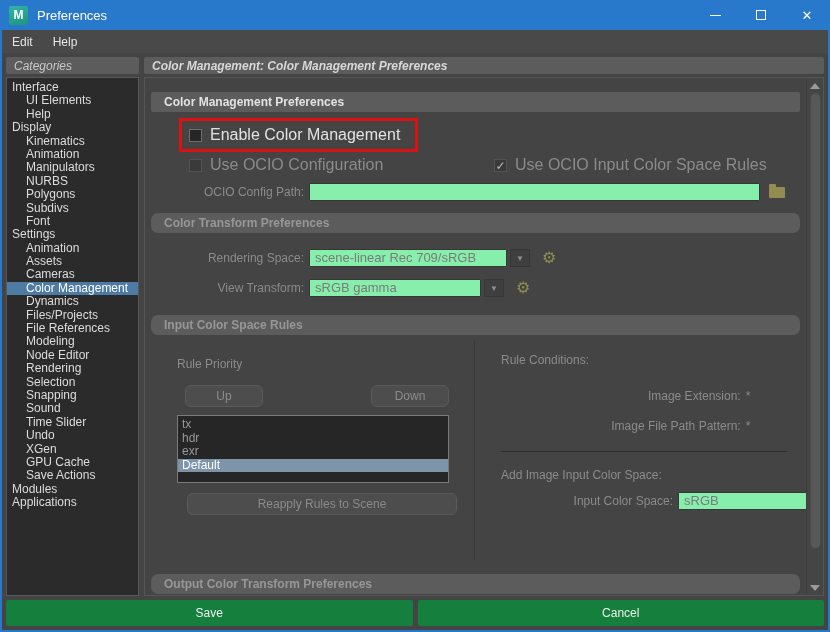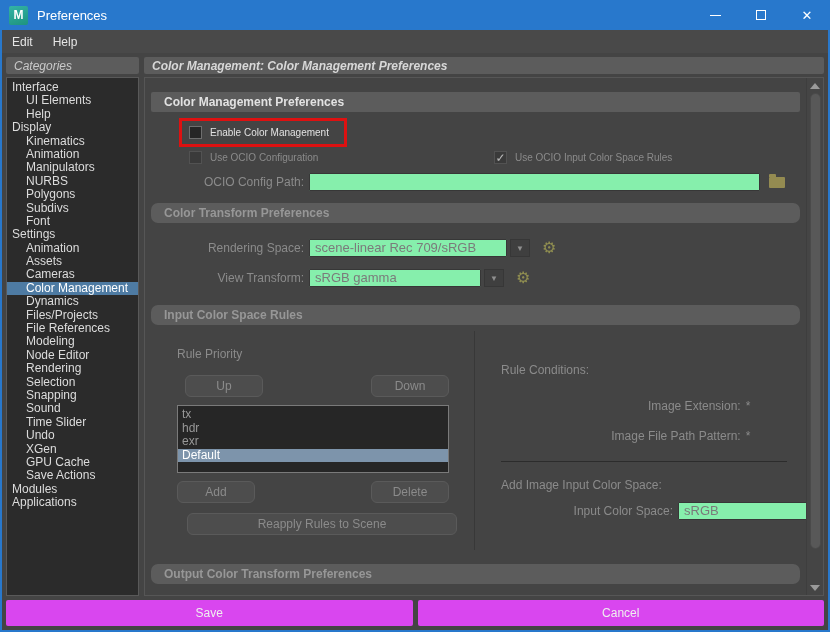--- a/index.html
+++ b/index.html
@@ -44,21 +44,21 @@
                   display:flex; align-items:center; padding-left:13px; font-size:12px; font-weight:bold; color:#e2e2e2; }
   .frame-header.disabled { color:#979797;border-radius:7px; }
   .mt14{margin-top:14px;} .mt12{margin-top:12px;} .mt18{margin-top:18px;}
 
   .annotation-box { display:inline-flex; align-items:center; border:3px solid #dd1111; padding:5px 15px 5px 7px; margin:6px 0 0 30px; }
 
   .cb-row { display:flex; align-items:center; }
   .checkbox { width:13px; height:13px; background:#262626; border:1px solid #6e6e6e; flex:none;
               font-size:12px; line-height:12px; text-align:center; color:#b9b9b9; }
   .checkbox.dis { background:#3a3a3a; border-color:#525252; }
-  .cb-label { font-size:10px; color:#e2e2e2; margin-left:8px; white-space:nowrap; }
+  .cb-label { font-size:16px; color:#e2e2e2; margin-left:8px; white-space:nowrap; }
   .disabled .cb-label { color:#8b8b8b; }
 
   .row2 { display:flex; margin-top:4px; }
   .row2 .grp1 { width:345px; padding-left:40px; }
 
   .field-row { display:flex; align-items:center; margin-top:9px; }
   .f-label { width:160px; text-align:right; font-size:12px; color:#8b8b8b; flex:none; padding-right:5px; white-space:nowrap; }
   .text-field { height:18px; background:#86efac; border:1px solid #373737; border-radius:1px;
                 color:#7b7b7b; font-size:13px; line-height:16px; padding:0 5px; }
   .grow { flex:1; }
@@ -95,21 +95,21 @@
   
   .scrollbar { width:17px; flex:none; background:#454545; border-left:1px solid #3e3e3e; display:flex; flex-direction:column; align-items:center; }
   .sb-btn { width:17px; height:15px; display:flex; align-items:center; justify-content:center; flex:none; }
   .tri-up { width:0; height:0; border-left:5px solid transparent; border-right:5px solid transparent; border-bottom:6px solid #9a9a9a; }
   .tri-down { width:0; height:0; border-left:5px solid transparent; border-right:5px solid transparent; border-top:6px solid #9a9a9a; }
   .sb-thumb { width:11px; height:456px; background:#585858; border:1px solid #4a4a4a; border-radius:6px; flex:none; }
   .sb-track-gap { flex:1; }
 
   
   .footer { height:34px; flex:none; display:flex; gap:5px; padding:4px; }
-  .footer-btn { flex:1; background:#d946ef; border-radius:2px; color:#efefef; font-size:12px;
+  .footer-btn { flex:1; background:#15803d; border-radius:2px; color:#efefef; font-size:12px;
                 display:flex; align-items:center; justify-content:center; }
 </style>
 </head>
 <body>
 
 <div class="window">
 
   <div class="titlebar">
     <div class="app-icon">M</div>
     <div class="win-title">Preferences</div>
@@ -236,29 +236,25 @@
                 <div class="updown-row">
                   <div class="gbtn w78 ml8">Up</div>
                   <div class="gbtn w78">Down</div>
                 </div>
                 <div class="rule-list">
                     <div class="rule-item">tx</div>
                     <div class="rule-item">hdr</div>
                     <div class="rule-item">exr</div>
                     <div class="rule-item selected">Default</div>
                   </div>
-                <div class="adddel-row">
-                  <div class="gbtn w78">Add</div>
-                  <div class="gbtn w78">Delete</div>
-                </div>
                 <div class="gbtn reapply">Reapply Rules to Scene</div>
               </div>
 
               <div class="rules-right">
-                <div class="sec-label" style="margin-top:32px;">Rule Conditions:</div>
+                <div class="sec-label" style="margin-top:12px;">Rule Conditions:</div>
                 <div class="cond-row" style="margin-top:22px;">
                   <span class="c-label">Image Extension:</span>
                   <span class="c-value">*</span>
                 </div>
                 <div class="cond-row">
                   <span class="c-label">Image File Path Pattern:</span>
                   <span class="c-value">*</span>
                 </div>
                 <div class="cond-hr"></div>
                 <div class="sec-label" style="margin-top:16px;">Add Image Input Color Space:</div>

